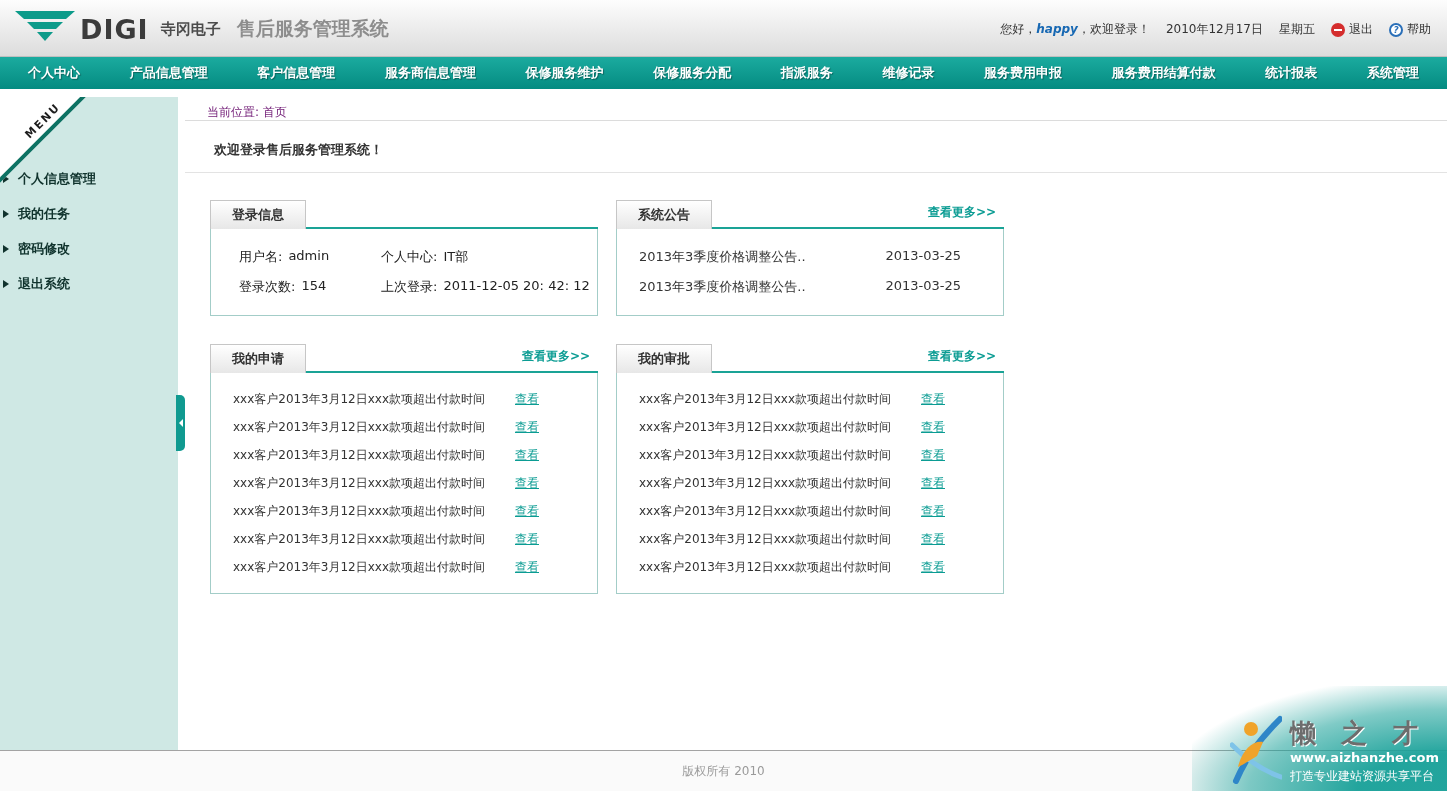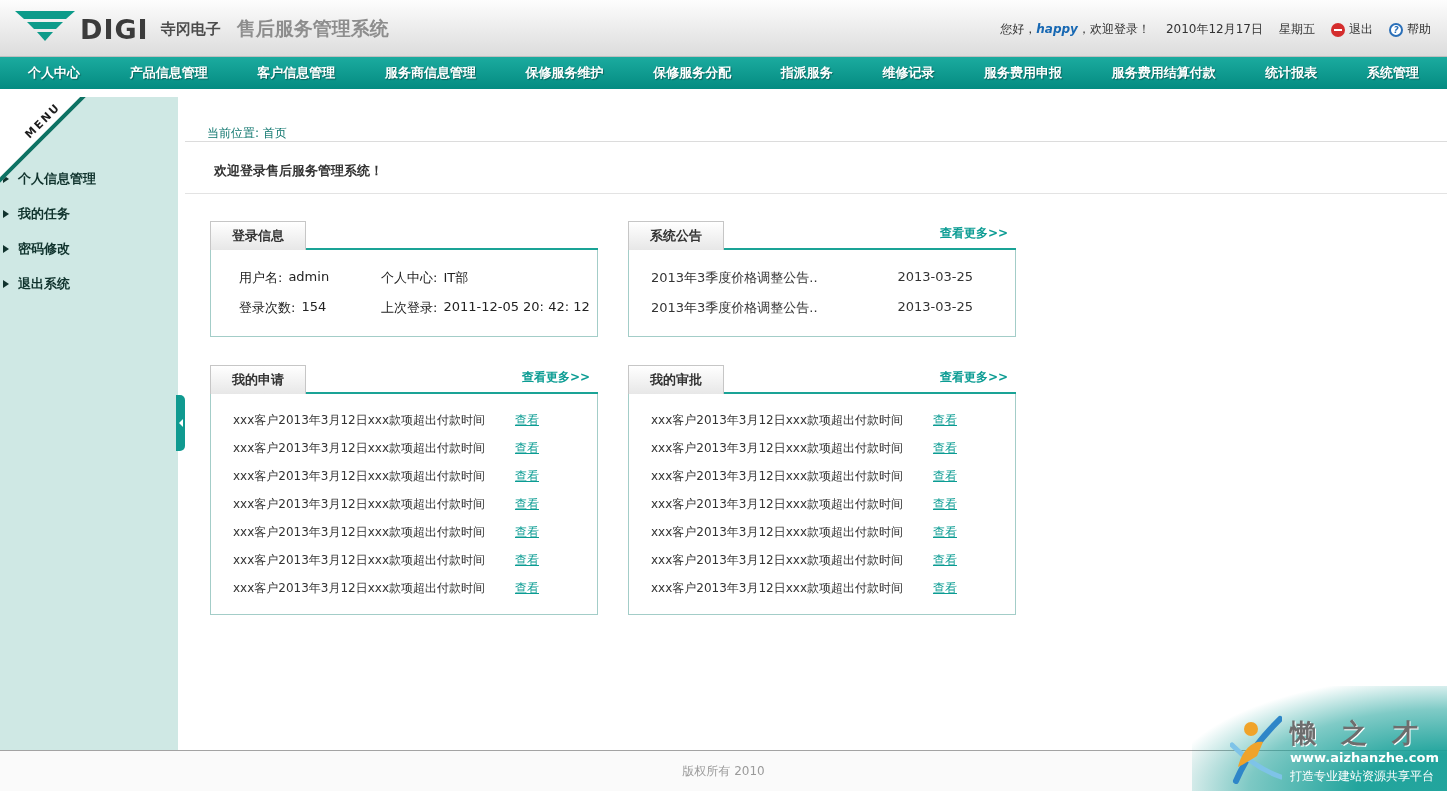--- a/index.html
+++ b/index.html
@@ -42,27 +42,27 @@
                font-size:13px; font-weight:bold; color:#10332d; cursor:pointer; }
   .tri-icon { width:0; height:0; border-left:6px solid #10332d; border-top:4px solid transparent;
               border-bottom:4px solid transparent; }
   .collapse-handle { position:absolute; top:395px; left:176px; width:9px; height:56px; background:#109a90;
                      border-radius:0 5px 5px 0; display:flex; align-items:center; justify-content:center; cursor:pointer; }
   .collapse-handle i { width:0; height:0; border-right:4px solid #fff; border-top:4px solid transparent;
                        border-bottom:4px solid transparent; display:block; }
 
   
   .content { position:absolute; top:97px; left:185px; right:0; height:653px; background:#fff; }
-  .breadcrumb { height:24px; line-height:30px; padding-left:22px; font-size:12px; color:#0f766e;
-                border-bottom:1px solid #dcdcdc;margin-top:21px; }
+  .breadcrumb { height:24px; line-height:30px; padding-left:22px; font-size:12px; color:#701a75;
+                border-bottom:1px solid #dcdcdc; }
   .welcome { padding:20px 0 13px 29px; font-size:13px; font-weight:bold; color:#333;
              border-bottom:1px solid #e3e3e3; }
 
   .panels { padding:27px 0 0 25px; }
-  .panel-row { display:flex; gap:30px; margin-bottom:28px; }
+  .panel-row { display:flex; gap:18px; margin-bottom:28px; }
   .panel { width:388px; }
   .panel-head { position:relative; border-bottom:2px solid #1aa396; height:29px; }
   .panel-tab { display:inline-block; height:29px; line-height:27px; padding:0 21px;
                border:1px solid #c6c6c6; border-bottom:none;
                background:linear-gradient(#ffffff,#e7e7e7); font-size:13px; font-weight:bold; color:#333; }
   .more-link { position:absolute; right:8px; bottom:6px; font-size:12px; font-weight:bold;
                color:#0b9c93; text-decoration:none; cursor:pointer; }
   .panel-body { border:1px solid #a3cdc8; border-top:none; background:#fff; }
 
   .info-body { padding:13px 0; }

